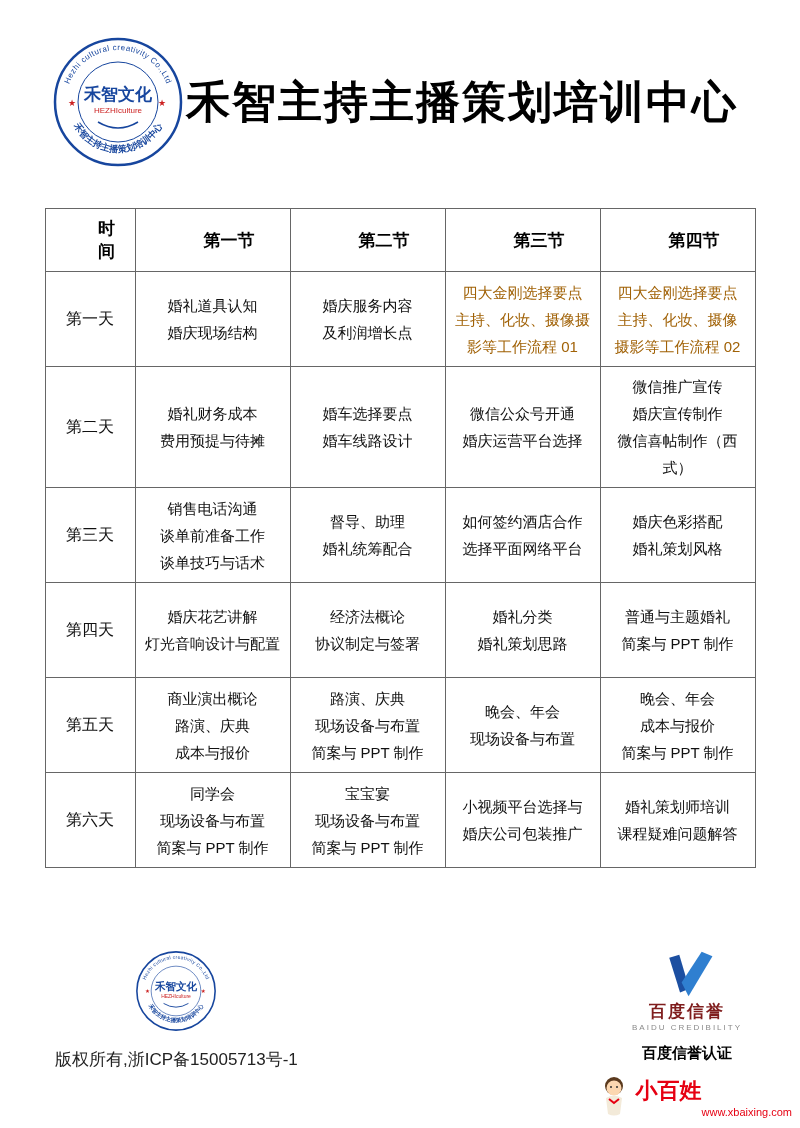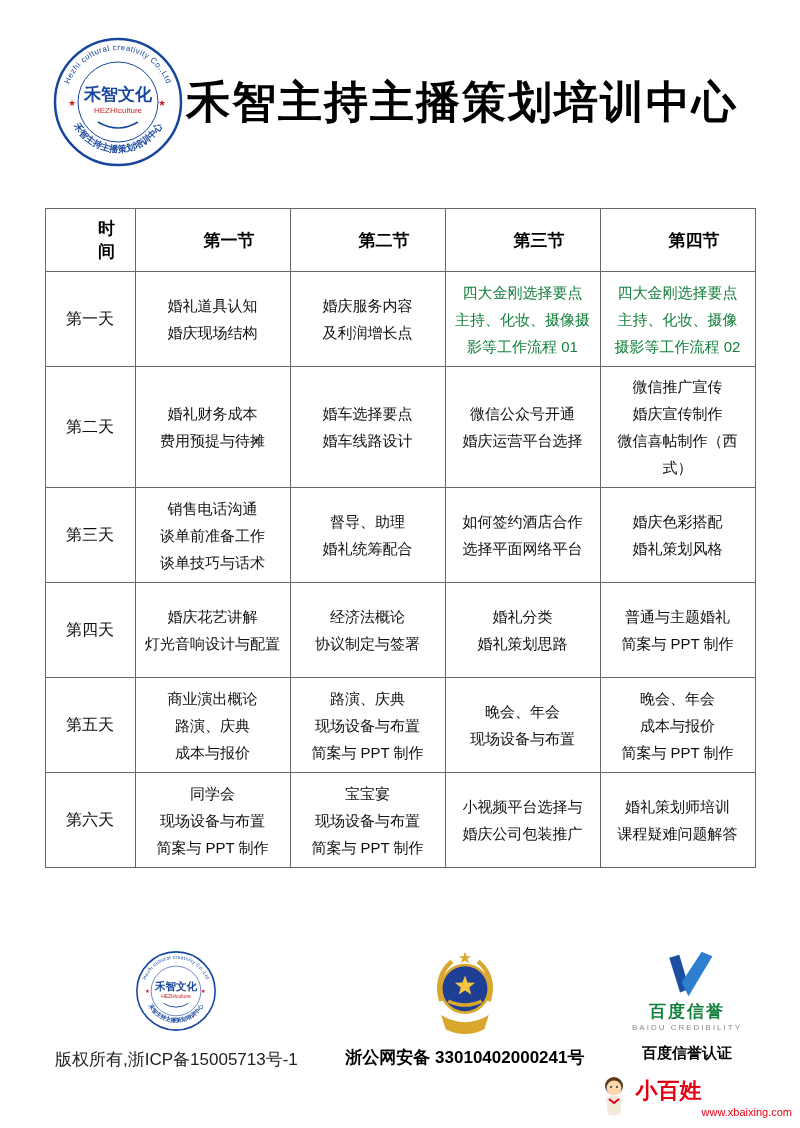--- a/index.html
+++ b/index.html
@@ -24,36 +24,36 @@
     border-collapse:collapse; table-layout:fixed;
     width:710px; margin:40px auto 0;
   }
   .course-table th, .course-table td {
     border:1px solid #666; text-align:center; vertical-align:middle;
     padding:6px 4px; white-space:pre-line;
   }
   .course-table thead th { height:50px; font-size:17px; font-weight:bold; color:#000;padding-left:37px; }
   .course-table tbody td { height:82px; font-size:15px; line-height:1.8; color:#111; }
   .course-table .time-cell { font-size:16px; }
-  .course-table td.red { color:#15803d; }
+  .course-table td.red { color:#a16207; }
   col.col-time { width:90px; }
   col.col-sec { width:155px; }
 
   
   .footer {
     margin-top:82px; display:flex; justify-content:space-between;
     align-items:flex-start; padding:0 58px 0 55px;
   }
   .footer-col { display:flex; flex-direction:column; align-items:center; }
   .footer-logo-svg { width:82px; height:82px; }
   .copyright { margin-top:16px; font-size:17px; color:#222; }
   .badge-svg { width:80px; height:88px; }
   .police-text { margin-top:8px; font-size:17px; font-weight:bold; color:#000; }
   .baidu-logo-svg { width:54px; height:48px; }
-  .baidu-name { margin-top:2px; font-size:17px; font-weight:bold; color:#15803d; letter-spacing:2px; }
+  .baidu-name { margin-top:2px; font-size:17px; font-weight:bold; color:#7f1d1d; letter-spacing:2px; }
   .baidu-sub { font-size:8px; color:#8a8a8a; letter-spacing:2px; }
   .baidu-cert { margin-top:12px; font-size:15px; font-weight:bold; color:#000; }
 
   
   .watermark {
     position:absolute; right:8px; bottom:6px; display:flex;
     align-items:center; gap:5px; color:#e60012;
   }
   .mascot-svg { width:34px; height:46px; }
   .wm-text { display:flex; flex-direction:row; align-items:flex-start; line-height:1.1; }
@@ -202,32 +202,20 @@
         </text>
         <text x="66" y="64" text-anchor="middle" font-size="17" font-weight="bold" fill="#17469e">禾智文化</text>
         <text x="66" y="77" text-anchor="middle" font-size="8" fill="#cc2222">HEZHIculture</text>
         <text x="16" y="70" font-size="9" fill="#cc2222">★</text>
         <text x="106" y="70" font-size="9" fill="#cc2222">★</text>
         <path d="M46,86 q20,12 40,0" stroke="#17469e" stroke-width="1.5" fill="none"></path>
       </svg>
       <div class="copyright">版权所有,浙ICP备15005713号-1</div>
     </div>
 
-    <div class="footer-col">
-      <svg class="badge-svg" viewBox="0 0 90 100">
-        <path d="M18,58 q-8,-28 12,-45" stroke="#d9a62e" stroke-width="5" fill="none"></path>
-        <path d="M72,58 q8,-28 -12,-45" stroke="#d9a62e" stroke-width="5" fill="none"></path>
-        <path d="M18,74 q27,16 54,0 l-5,16 q-22,11 -44,0 Z" fill="#d9a62e"></path>
-        <circle cx="45" cy="44" r="27" fill="#1e3f94" stroke="#d9a62e" stroke-width="3"></circle>
-        <polygon points="45,29 47.9,37 56.4,37.3 49.8,42.5 52.1,50.7 45,46 37.9,50.7 40.2,42.5 33.6,37.3 42.1,37" fill="#f5c542"></polygon>
-        <path d="M26,58 q19,9 38,0" stroke="#d9a62e" stroke-width="4" fill="none"></path>
-        <polygon points="45,2 46.8,7 52,7 47.8,10 49.4,15 45,12 40.6,15 42.2,10 38,7 43.2,7" fill="#d9a62e"></polygon>
-      </svg>
-      <div class="police-text">浙公网安备 33010402000241号</div>
-    </div>
 
     <div class="footer-col">
       <svg class="baidu-logo-svg" viewBox="0 0 70 62">
         <polygon points="12,10 25,6 38,50 26,55" fill="#1c4fa1"></polygon>
         <polygon points="54,2 68,8 37,60 28,42" fill="#2f7fd0"></polygon>
       </svg>
       <div class="baidu-name">百度信誉</div>
       <div class="baidu-sub">BAIDU CREDIBILITY</div>
       <div class="baidu-cert">百度信誉认证</div>
     </div>

